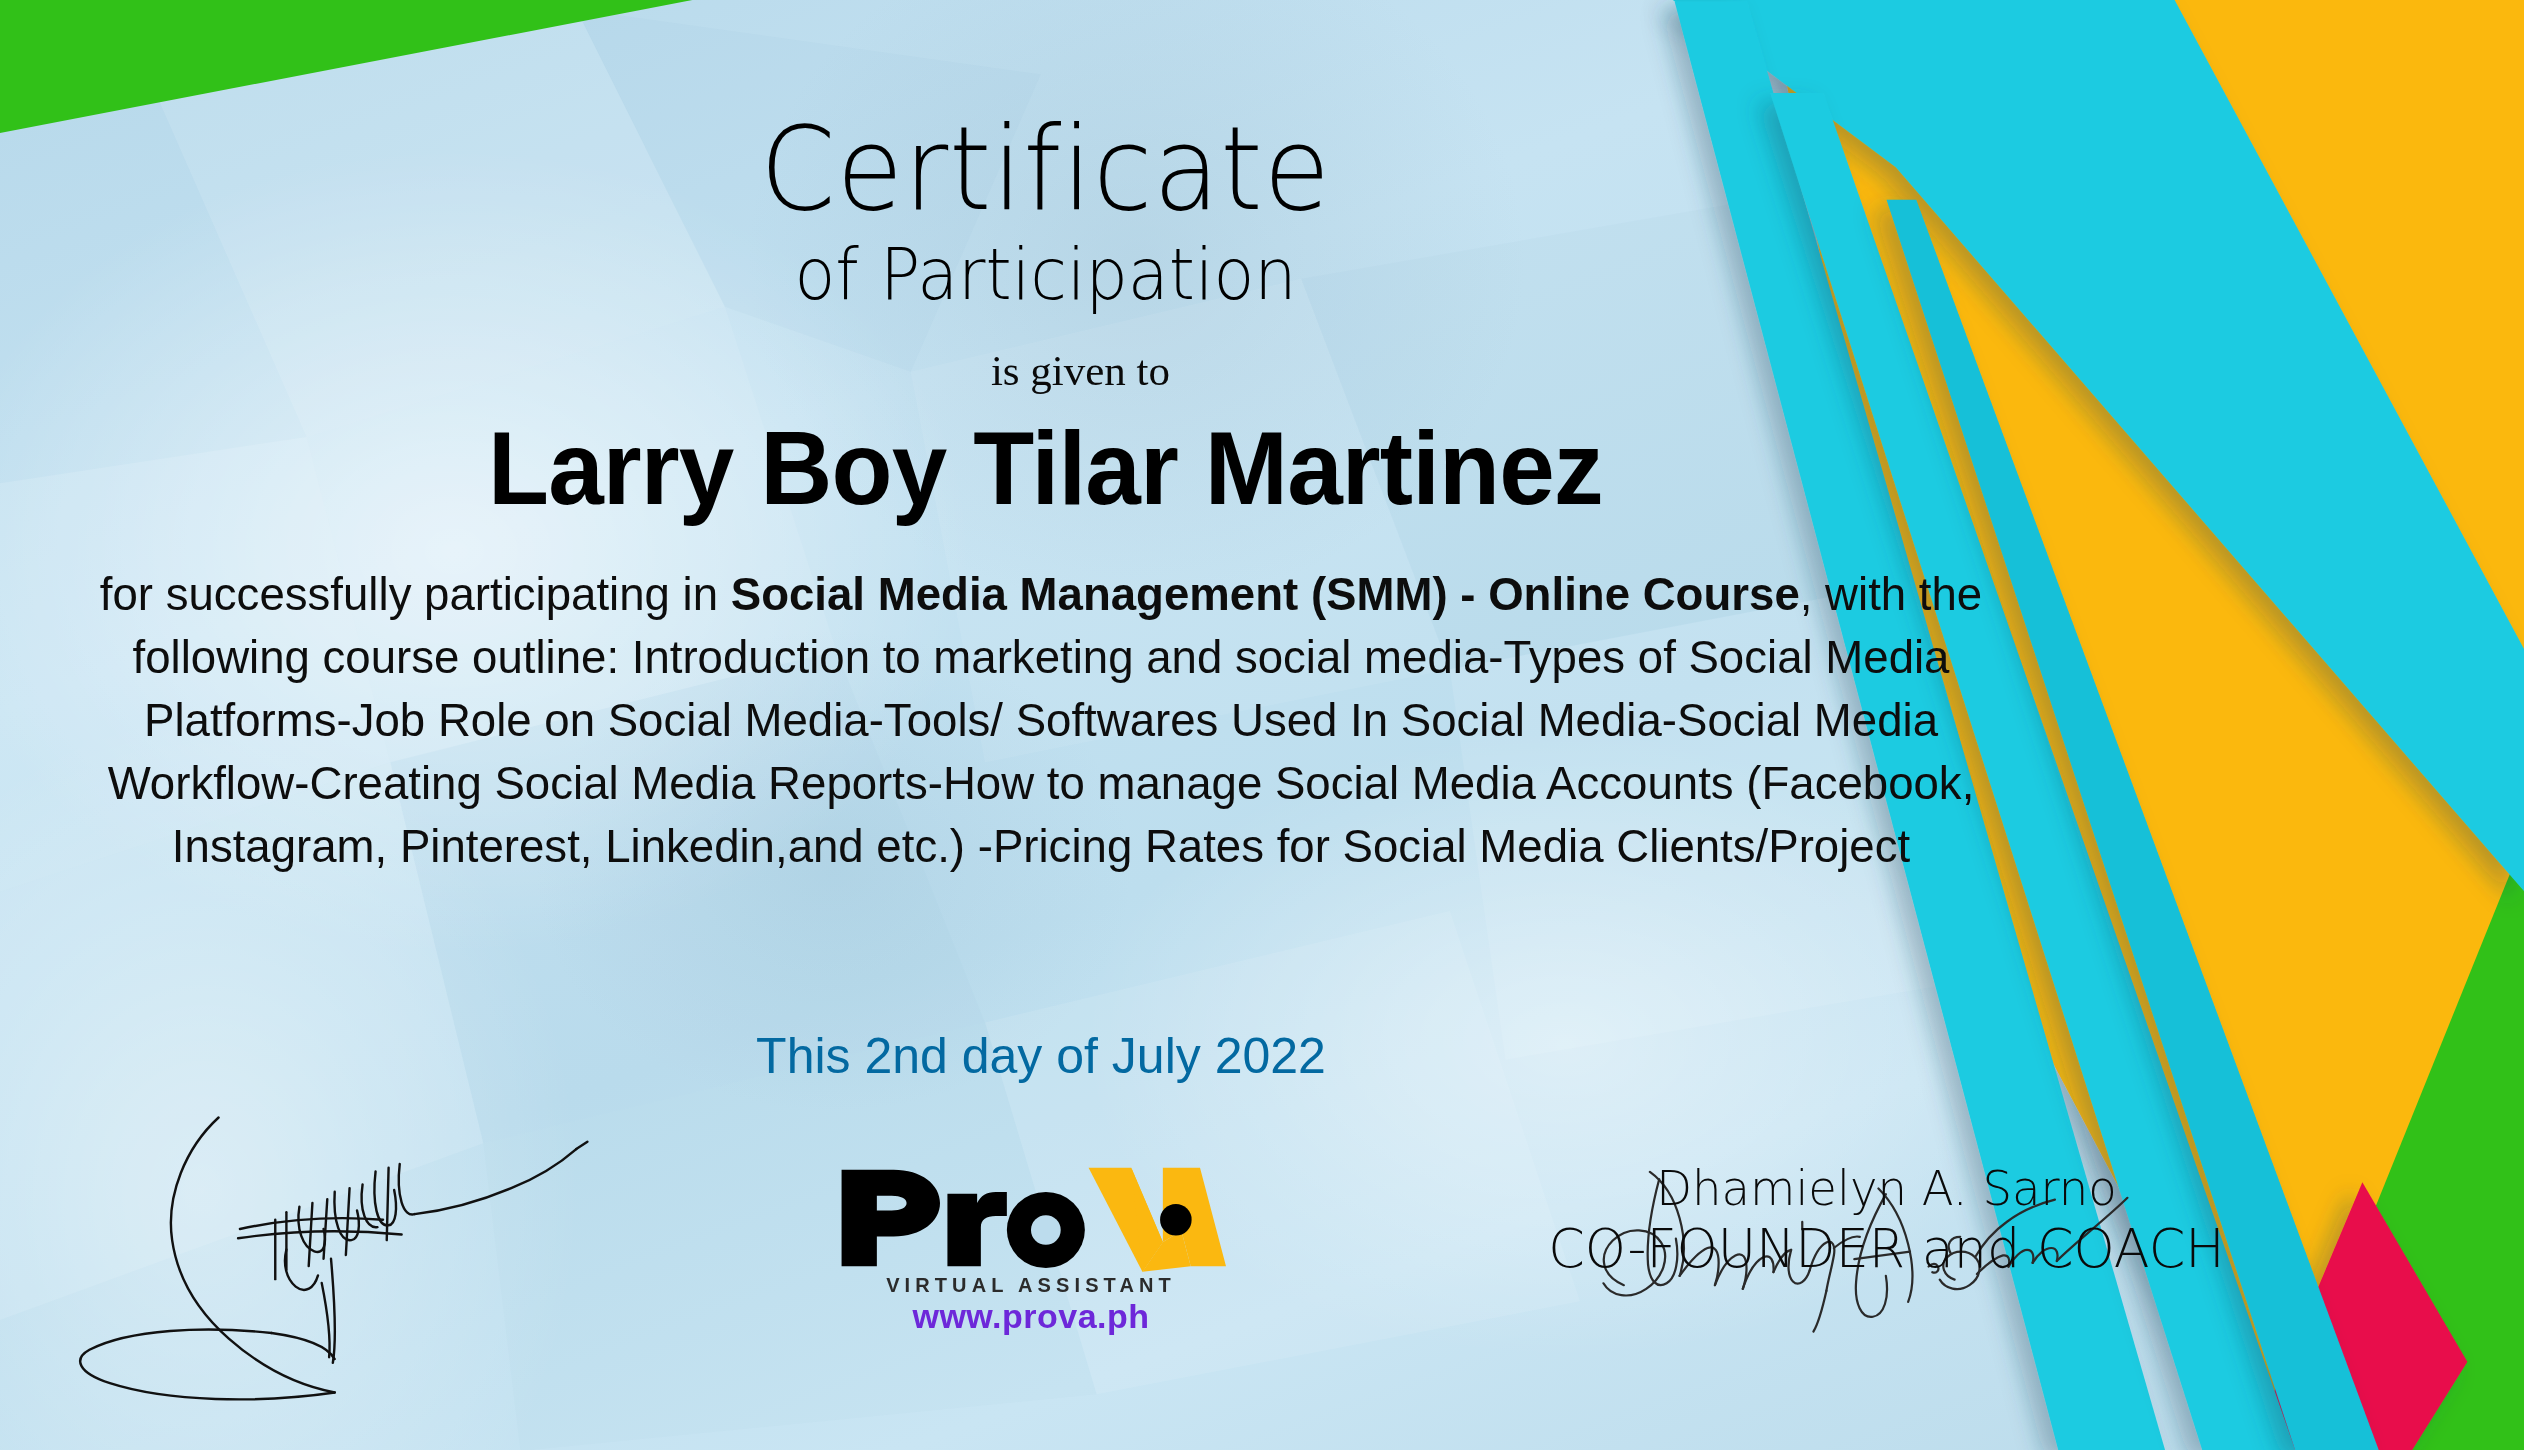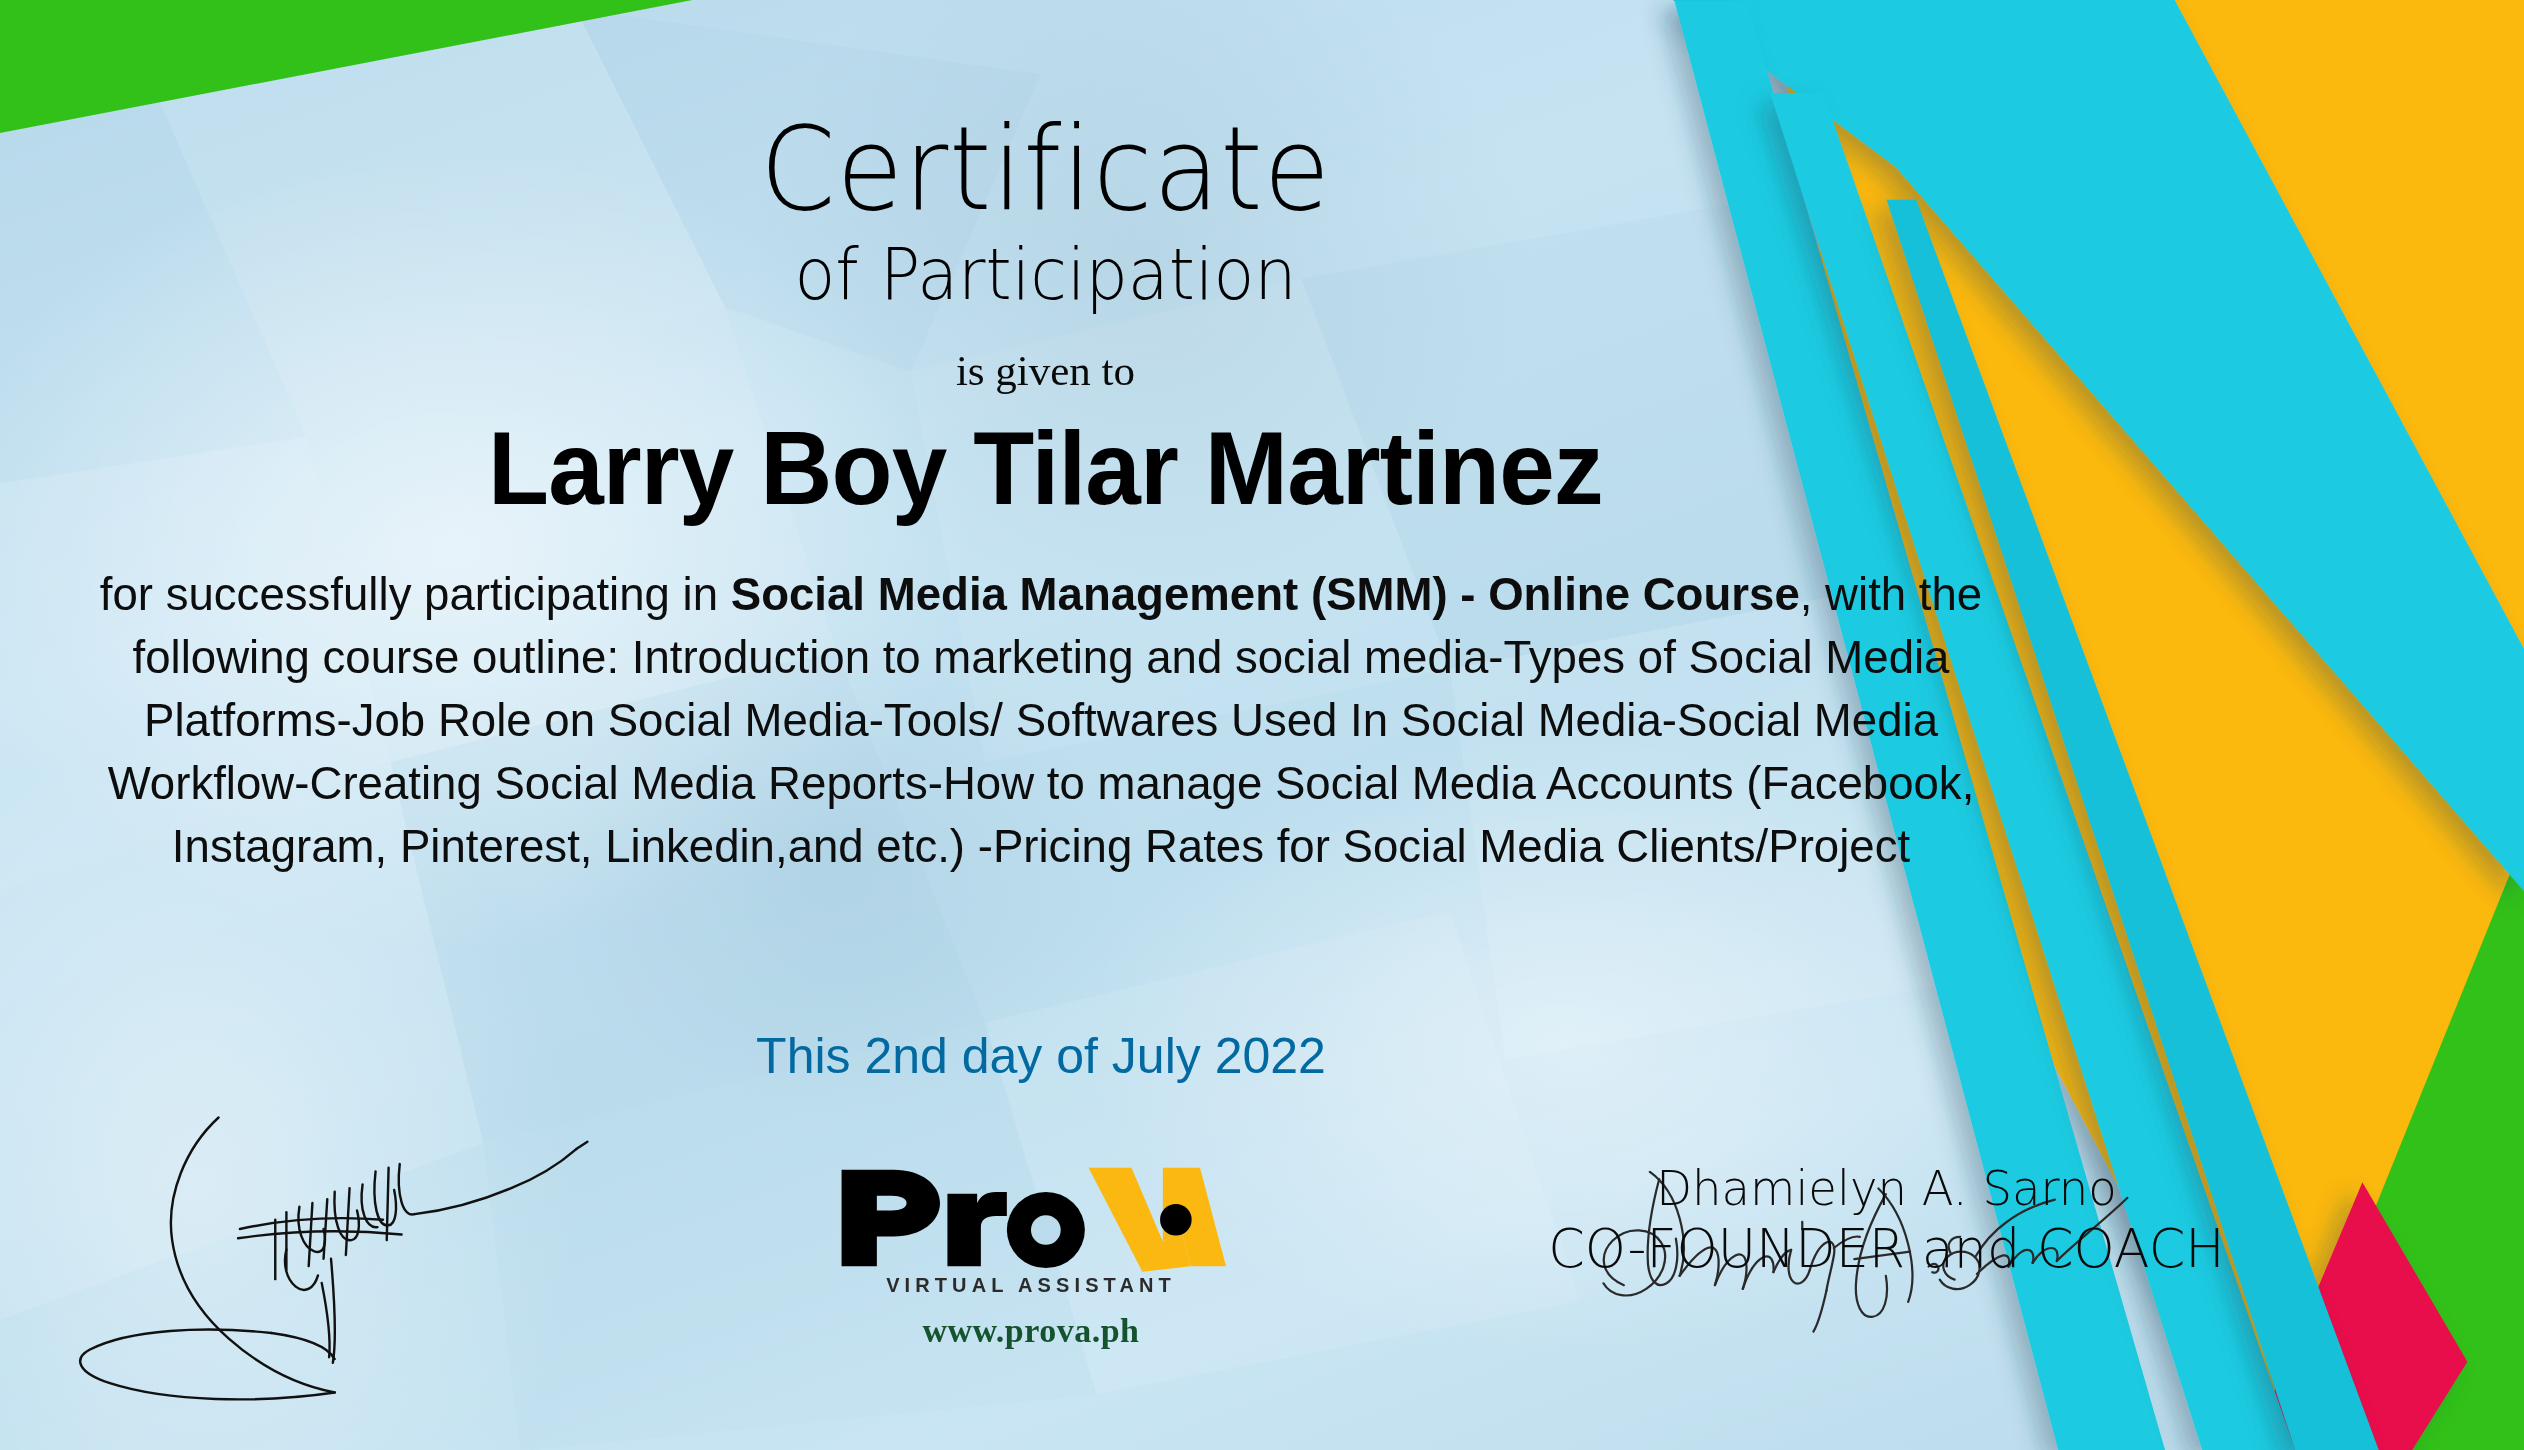--- a/index.html
+++ b/index.html
@@ -84,20 +84,21 @@
 
   .given-to {
     position: absolute;
     left: 0;
     top: 346px;
     width: 2091px;
     text-align: center;
     font-family: "Liberation Serif", serif;
     font-size: 43px;
     color: #0a0a0a;
+    padding-left: 35px;
   }
 
   .recipient {
     position: absolute;
     left: 0;
     top: 409px;
     width: 2091px;
     text-align: center;
     font-family: "Liberation Sans", sans-serif;
     font-weight: 700;
@@ -147,25 +148,24 @@
   }
   .logo-tag {
     font-family: "Liberation Sans", sans-serif;
     font-weight: 700;
     font-size: 20px;
     letter-spacing: 5.1px;
     color: #2b2b2b;
     margin-top: 1.9px;
   }
   .logo-url {
-    font-family: Liberation Serif, serif;
+    font-family: Liberation Sans, sans-serif;
     font-weight: 700;
     font-size: 34px;
-    color: #14532d;
-    margin-top: 15px;
+    color: #6d28d9;
     letter-spacing: 0.5px;
   }
 
   
   .sig-block {
     position: absolute;
     text-align: center;
   }
   .sig-left  { left: 84px;  top: 1129px; width: 576px; }
   .sig-right { left: 1487px; top: 1162px; width: 799px; }

